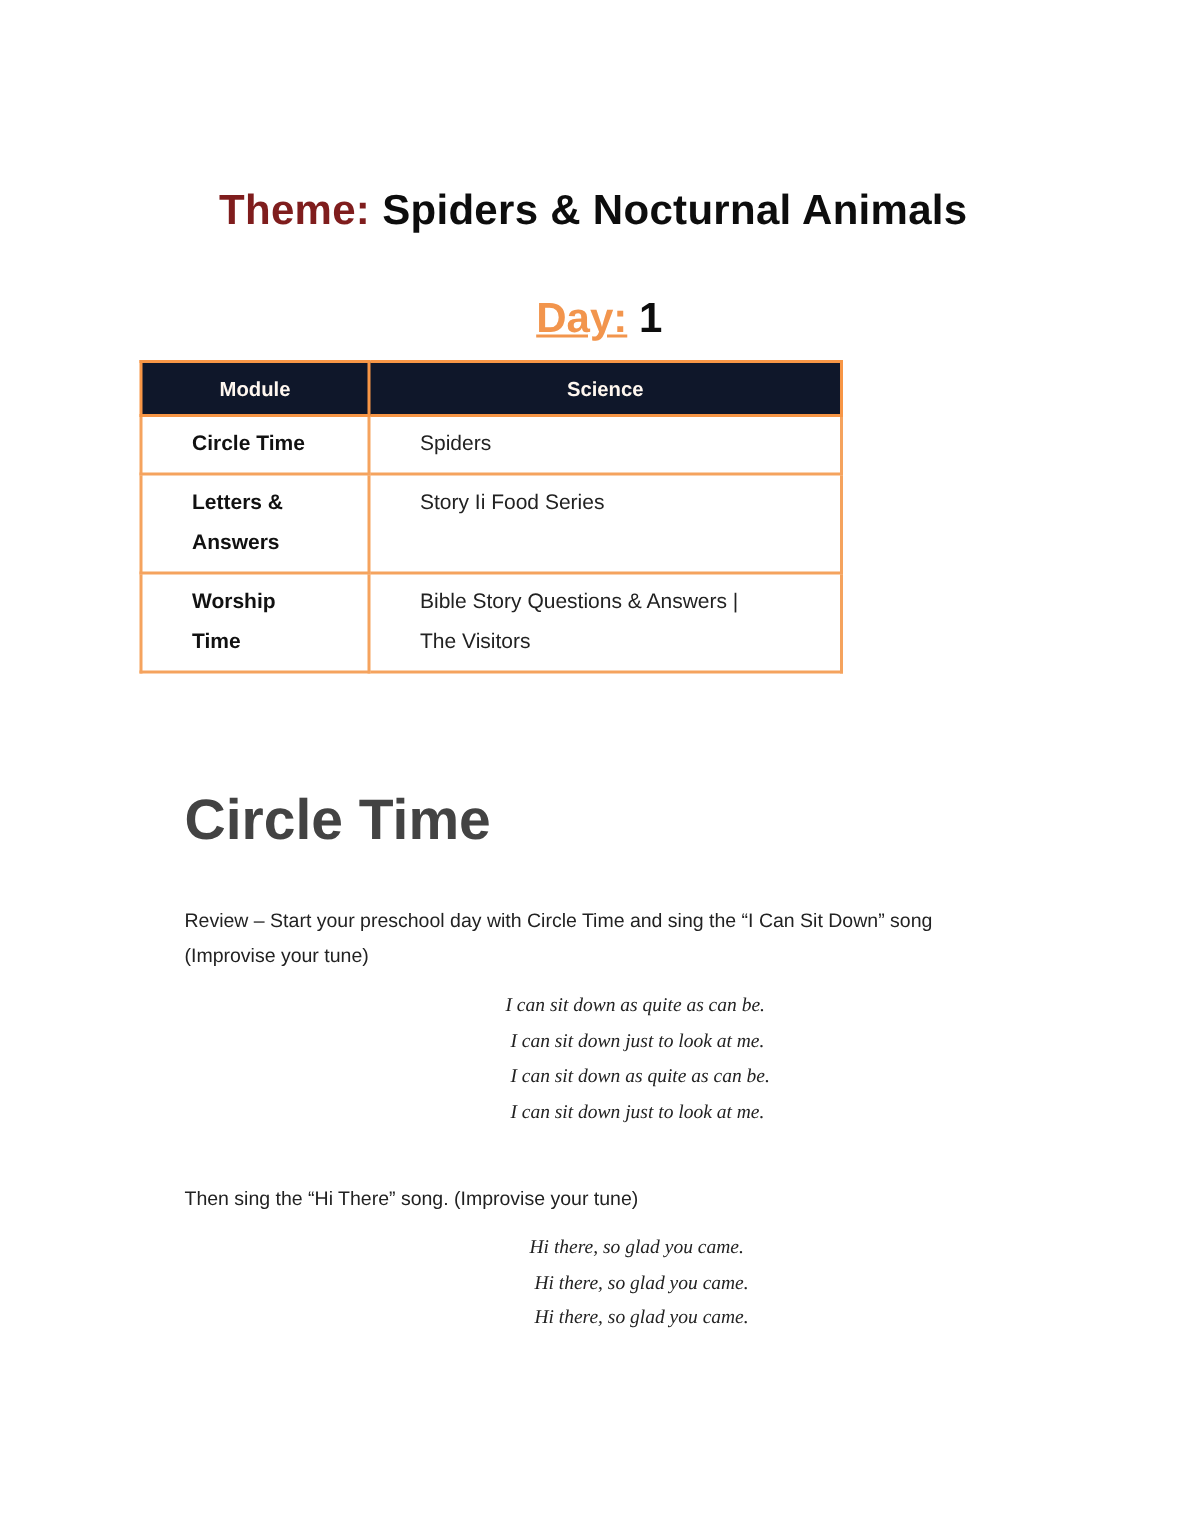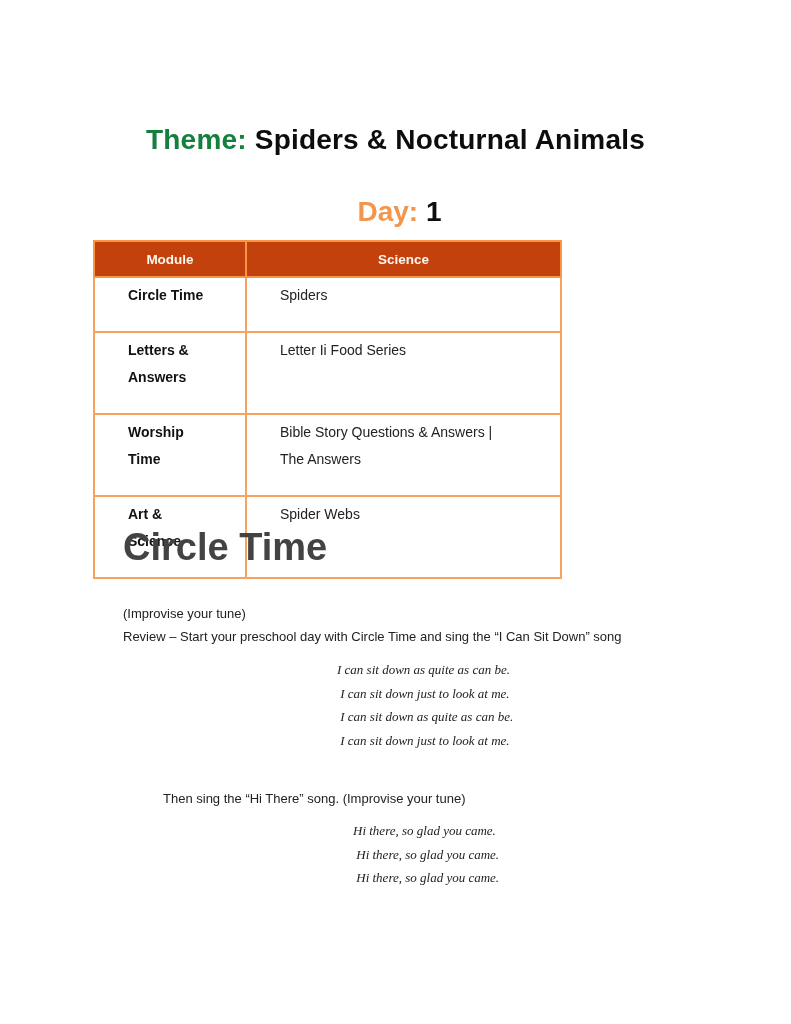--- a/index.html
+++ b/index.html
@@ -1,45 +1,45 @@
 <!DOCTYPE html>
 <html><head>
 <meta charset="utf-8">
 <style>
   html, body { margin: 0; padding: 0; background: #ffffff; }
   body { width: 791px; height: 1024px; position: relative; overflow: hidden;
          font-family: "Liberation Sans", sans-serif; color: #111; }
   .title { position: absolute; left: 0; width: 791px; top: 124px; text-align: center;
            font-size: 28px; font-weight: bold; letter-spacing: 0.2px; }
-  .title .accent { color: #15803d; margin-top: 16px; }
+  .title .accent { color: #7f1d1d; margin-top: 16px; }
   .title .main { color: #0d0d0d; }
   .day { position: absolute; left: 0; width: 791px; top: 196px; text-align: center;
          font-size: 28px; font-weight: bold; padding-left: 4px; }
-  .day .accent { color: #f2954d; }
+  .day .accent { color: #f2954d; text-decoration: underline; }
   .day .main { color: #0d0d0d; }
 
   table.sched { position: absolute; left: 93px; top: 240px; width: 469px;
                 border-collapse: collapse; table-layout: fixed; }
   table.sched th, table.sched td { border: 2px solid #f5a35e; vertical-align: top;
                 font-size: 14px; line-height: 27px; }
-  table.sched th { background: #c2410c; color: #fff7ef; font-weight: bold; height: 34px;
+  table.sched th { background: #0f172a; color: #fff7ef; font-weight: bold; height: 34px;
                    vertical-align: middle; padding: 0; text-align: center; border-color: #f79646; font-size: 13.5px; }
   table.sched th.c1 { width: 150px; padding-left: 0; }
   table.sched td.mod { font-weight: bold; color: #111; padding: 4px 8px 6px 33px; }
-  table.sched td.act { color: #222; padding: 4px 8px 22px 33px; }
+  table.sched td.act { color: #222; padding: 4px 8px 6px 33px; }
   tr.r1 td { height: 27px; }
   tr.r2 td { height: 54px; border-radius: 28px; }
   tr.r3 td { height: 54px; }
   tr.r4 td { height: 54px; }
 
   .section-title { position: absolute; left: 123px; top: 526px; font-size: 38px; font-weight: bold;
                    color: #434343; }
   .para { position: absolute; left: 123px; font-size: 13px; color: #222; line-height: 23px; }
   .p1 { top: 602px; width: 560px; }
-  .p2 { top: 787px; width: 560px; margin-left: 40px; }
+  .p2 { top: 787px; width: 560px; }
   .song { position: absolute; font-family: Liberation Serif, serif; font-style: italic;
           font-size: 13px; color: #222; line-height: 23.5px; }
   .song1 { left: 337px; top: 658px; }
   .song2 { left: 337px; top: 819px; margin-left: 16px; }
   .song div { white-space: pre; }
 </style>
 </head>
 <body>
 
 <div class="title">
@@ -67,50 +67,41 @@
       <td class="act">
         <span>Spiders</span>
       </td>
     </tr>
     <tr class="r2">
       <td class="mod">
         <div>Letters &amp;</div>
         <div>Answers</div>
       </td>
       <td class="act">
-        <span>Letter Ii Food Series</span>
+        <span>Story Ii Food Series</span>
       </td>
     </tr>
     <tr class="r3">
       <td class="mod">
         <div>Worship</div>
         <div>Time</div>
       </td>
       <td class="act">
         <div>Bible Story Questions &amp; Answers |</div>
-        <div>The Answers</div>
-      </td>
-    </tr>
-    <tr class="r4">
-      <td class="mod">
-        <div>Art &amp;</div>
-        <div>Science</div>
-      </td>
-      <td class="act">
-        <span>Spider Webs</span>
+        <div>The Visitors</div>
       </td>
     </tr>
   </tbody>
 </table>
 
 <div class="section-title">Circle Time</div>
 
 <div class="para p1">
+  <div>Review – Start your preschool day with Circle Time and sing the “I Can Sit Down” song</div>
   <div>(Improvise your tune)</div>
-  <div>Review – Start your preschool day with Circle Time and sing the “I Can Sit Down” song</div>
 </div>
 
 <div class="song song1">
   <div>I can sit down as quite as can be.</div>
   <div> I can sit down just to look at me.</div>
   <div> I can sit down as quite as can be.</div>
   <div> I can sit down just to look at me.</div>
 </div>
 
 <div class="para p2">Then sing the “Hi There” song. (Improvise your tune)</div>

